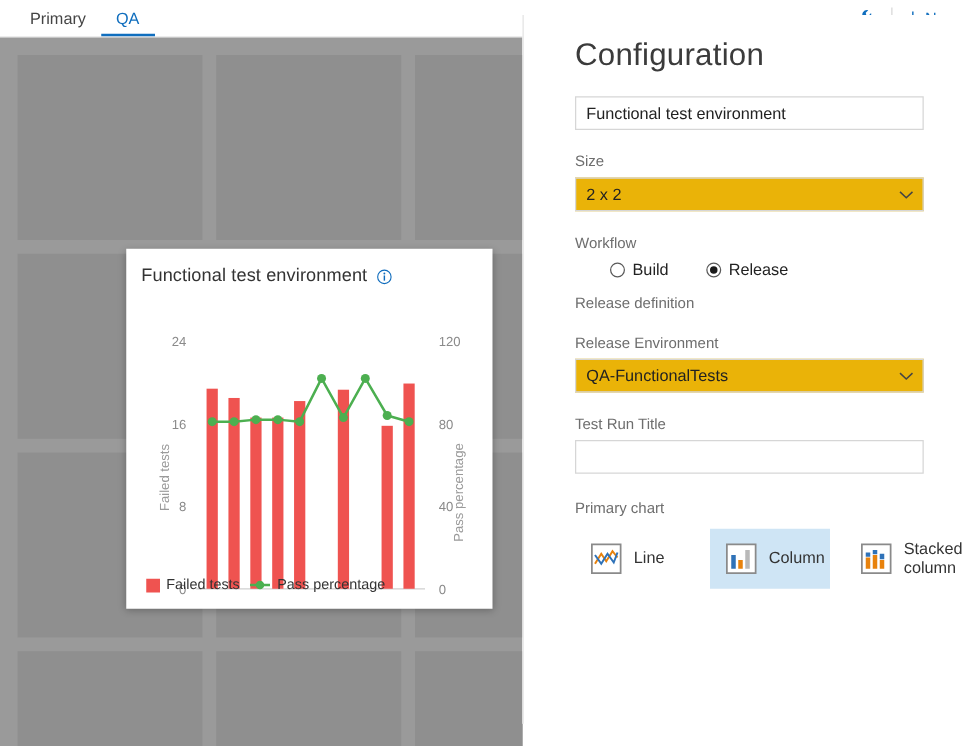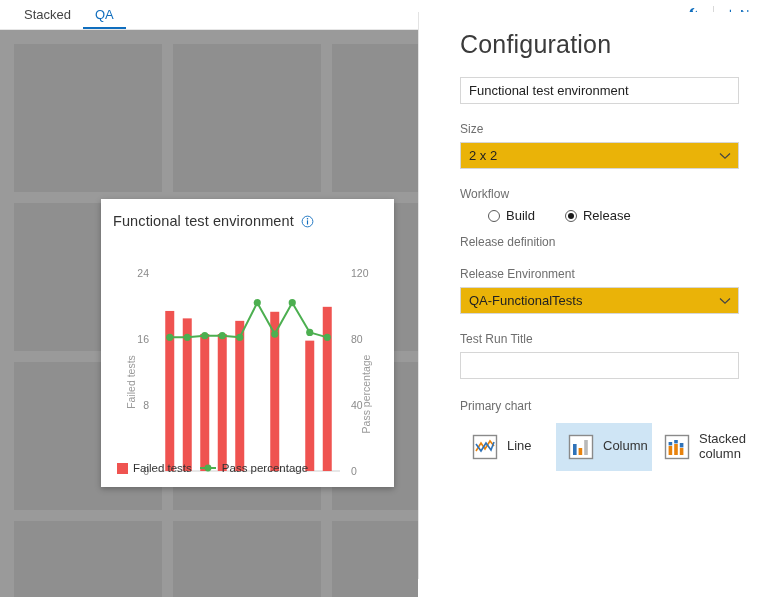--- a/index.html
+++ b/index.html
@@ -110,38 +110,38 @@
   .radio-row { display:flex; align-items:center; padding-left:28px; margin-top:7px; gap:30px; }
   .radio-item { display:flex; align-items:center; gap:6px; font-size:13px; color:#222; cursor:pointer; }
   .radio {
     width:12px; height:12px; border:1px solid #5a5a5a; border-radius:50%;
     background:#fff; position:relative; flex:0 0 auto;
   }
   .radio.checked::after {
     content:""; position:absolute; left:2px; top:2px; width:6px; height:6px;
     border-radius:50%; background:#1a1a1a;
   }
-  .chart-type-row { display:flex; align-items:stretch; padding:0 12px; margin-top:10px; gap:0; }
+  .chart-type-row { display:flex; align-items:stretch; padding:0 12px; margin-top:10px; gap:12px; }
   .chart-type {
     display:flex; align-items:center; gap:9px; padding:9px 12px;
     cursor:pointer; font-size:13px; color:#333; min-width:96px;
   }
   .chart-type.selected { background:#cfe5f5; }
   .ct-label { line-height:1.15; }
   .ct-icon { width:26px; height:26px; flex:0 0 auto; }
 </style>
 </head>
 <body>
 
 <div id="root">
 
   <div class="tabbar">
     <div class="tabs">
       <div class="tab">
-        <span>Stacked</span>
+        <span>Primary</span>
       </div>
       <div class="tab active">
         <span>QA</span>
       </div>
     </div>
     <div class="tabbar-right">
       <div class="wrench-btn">
         <svg width="15" height="15" viewBox="0 0 16 16">
           <path d="M11.3 1.1a4.2 4.2 0 0 0-3.9 5.7L1.6 12.6a1.4 1.4 0 0 0 0 2l.3.3a1.4 1.4 0 0 0 2 0l5.7-5.8a4.2 4.2 0 0 0 5.2-5.4l-2.2 2.2-1.9-.5-.5-1.9 2.2-2.2a4.2 4.2 0 0 0-1.1-.2z" fill="#106ebe"></path>
         </svg>

